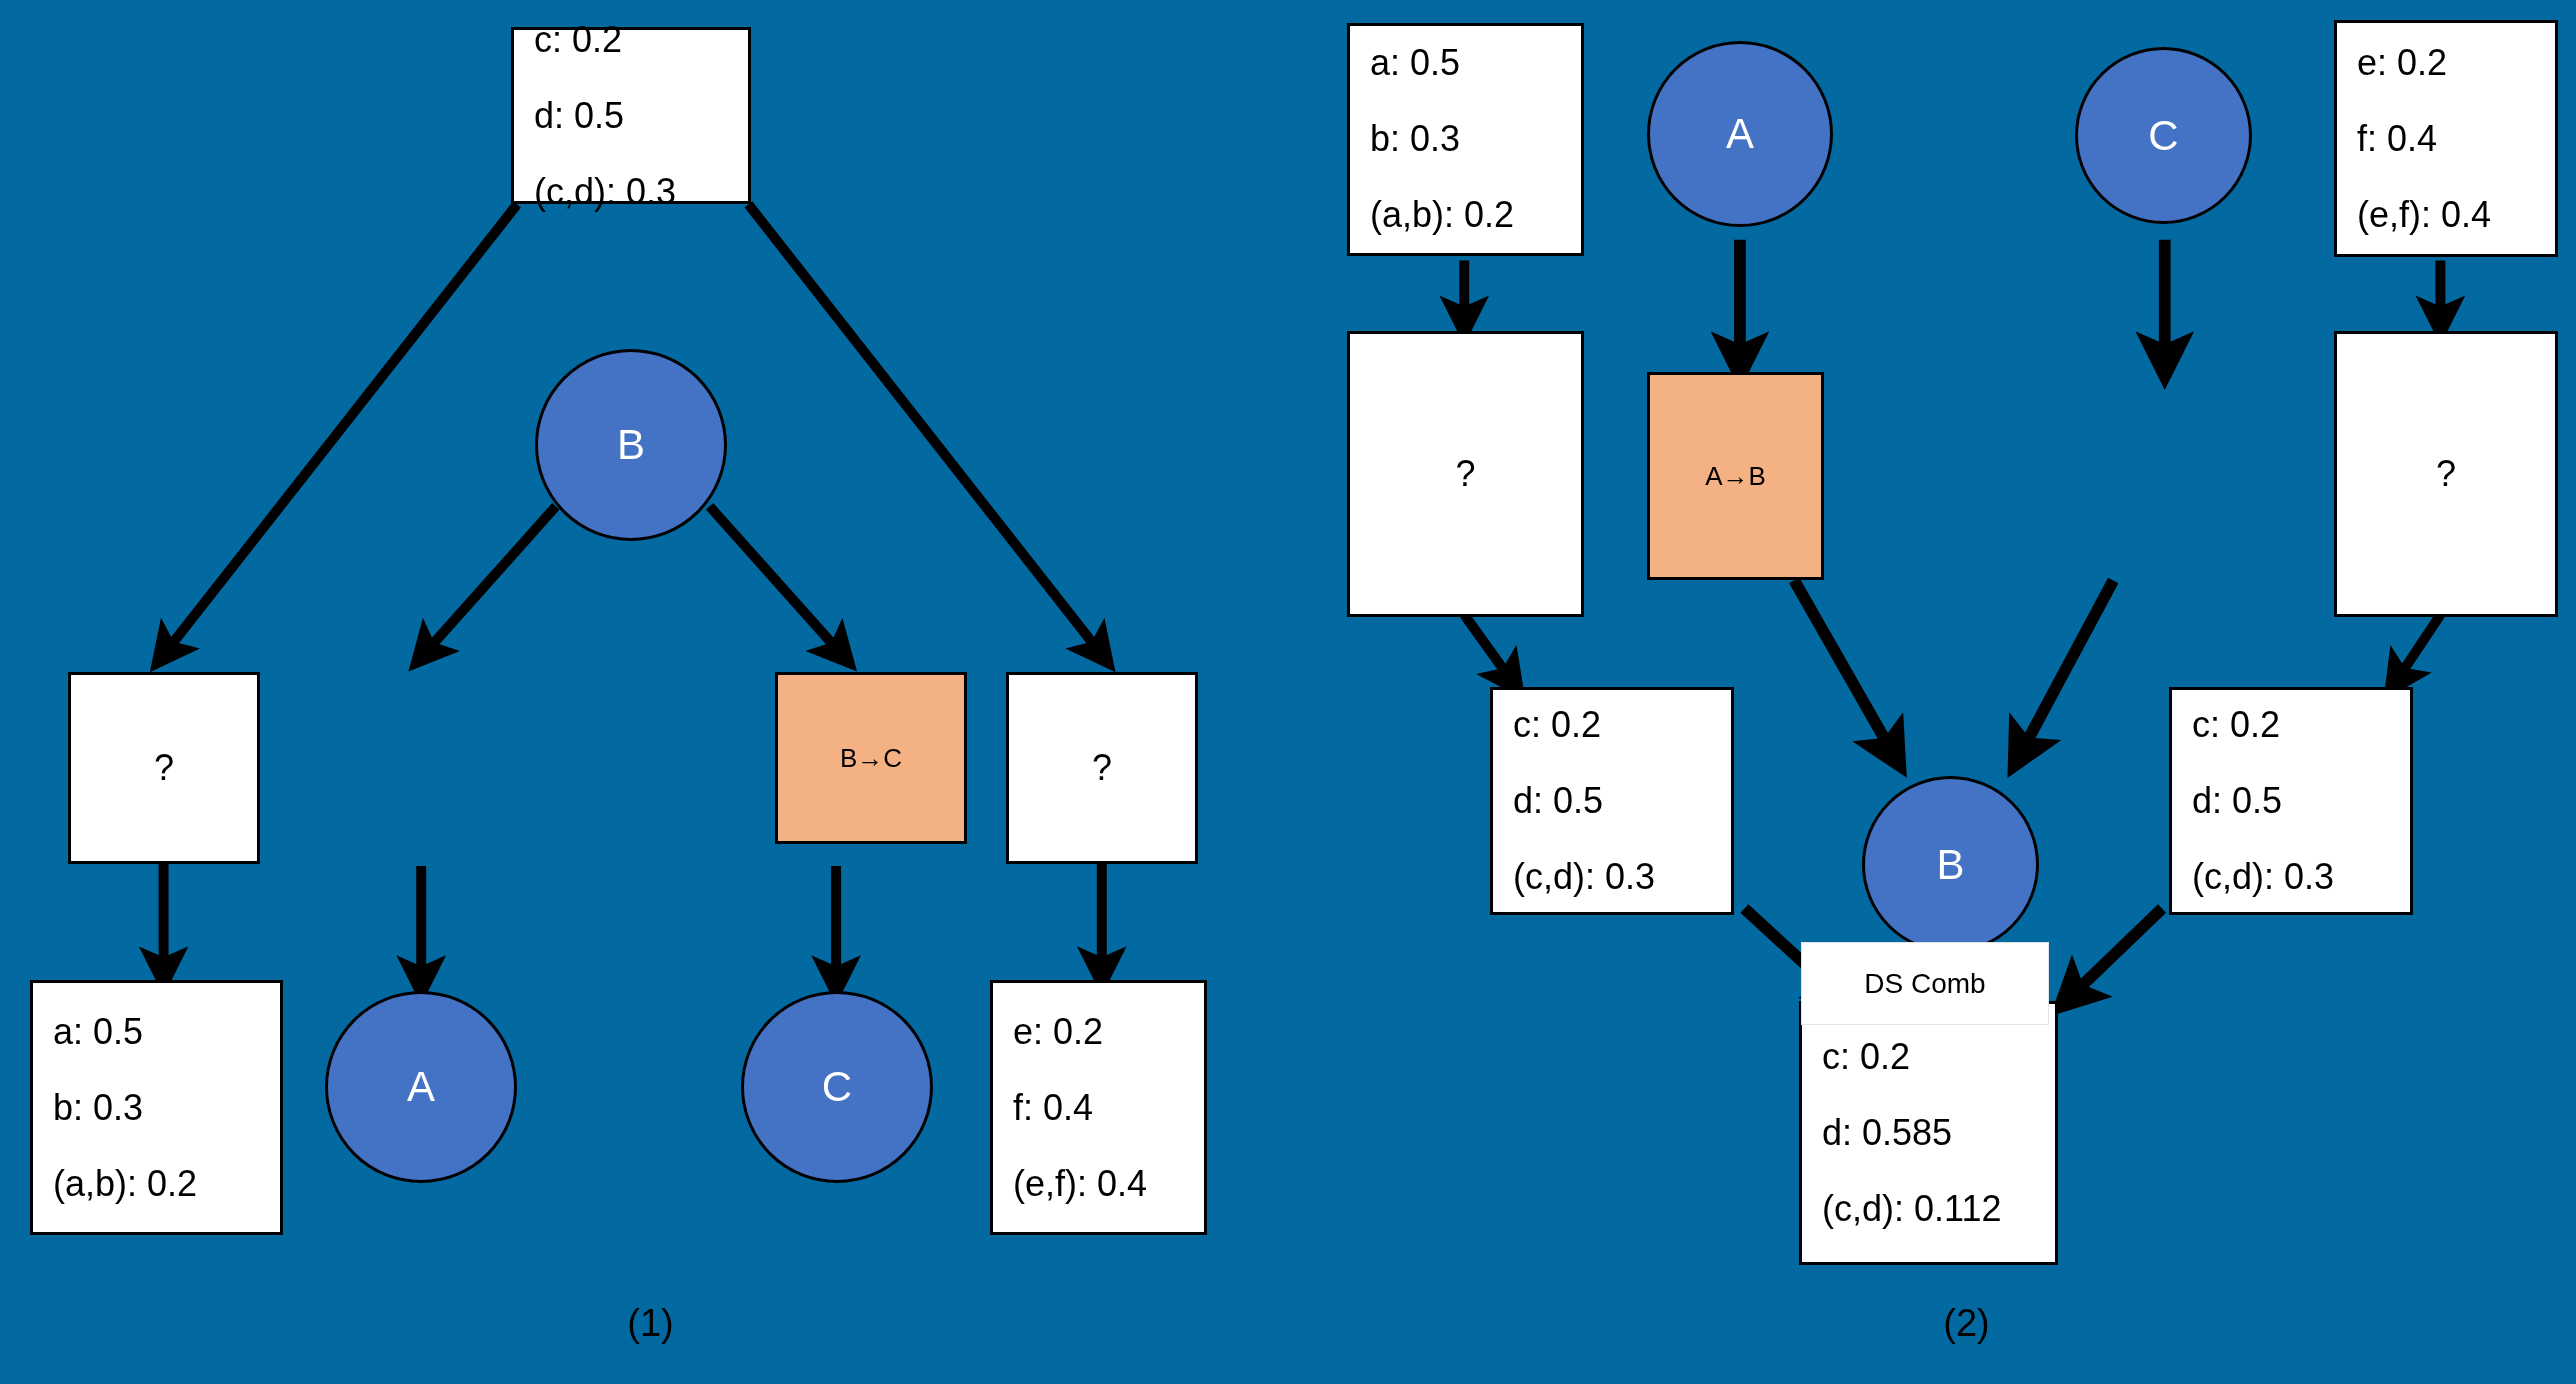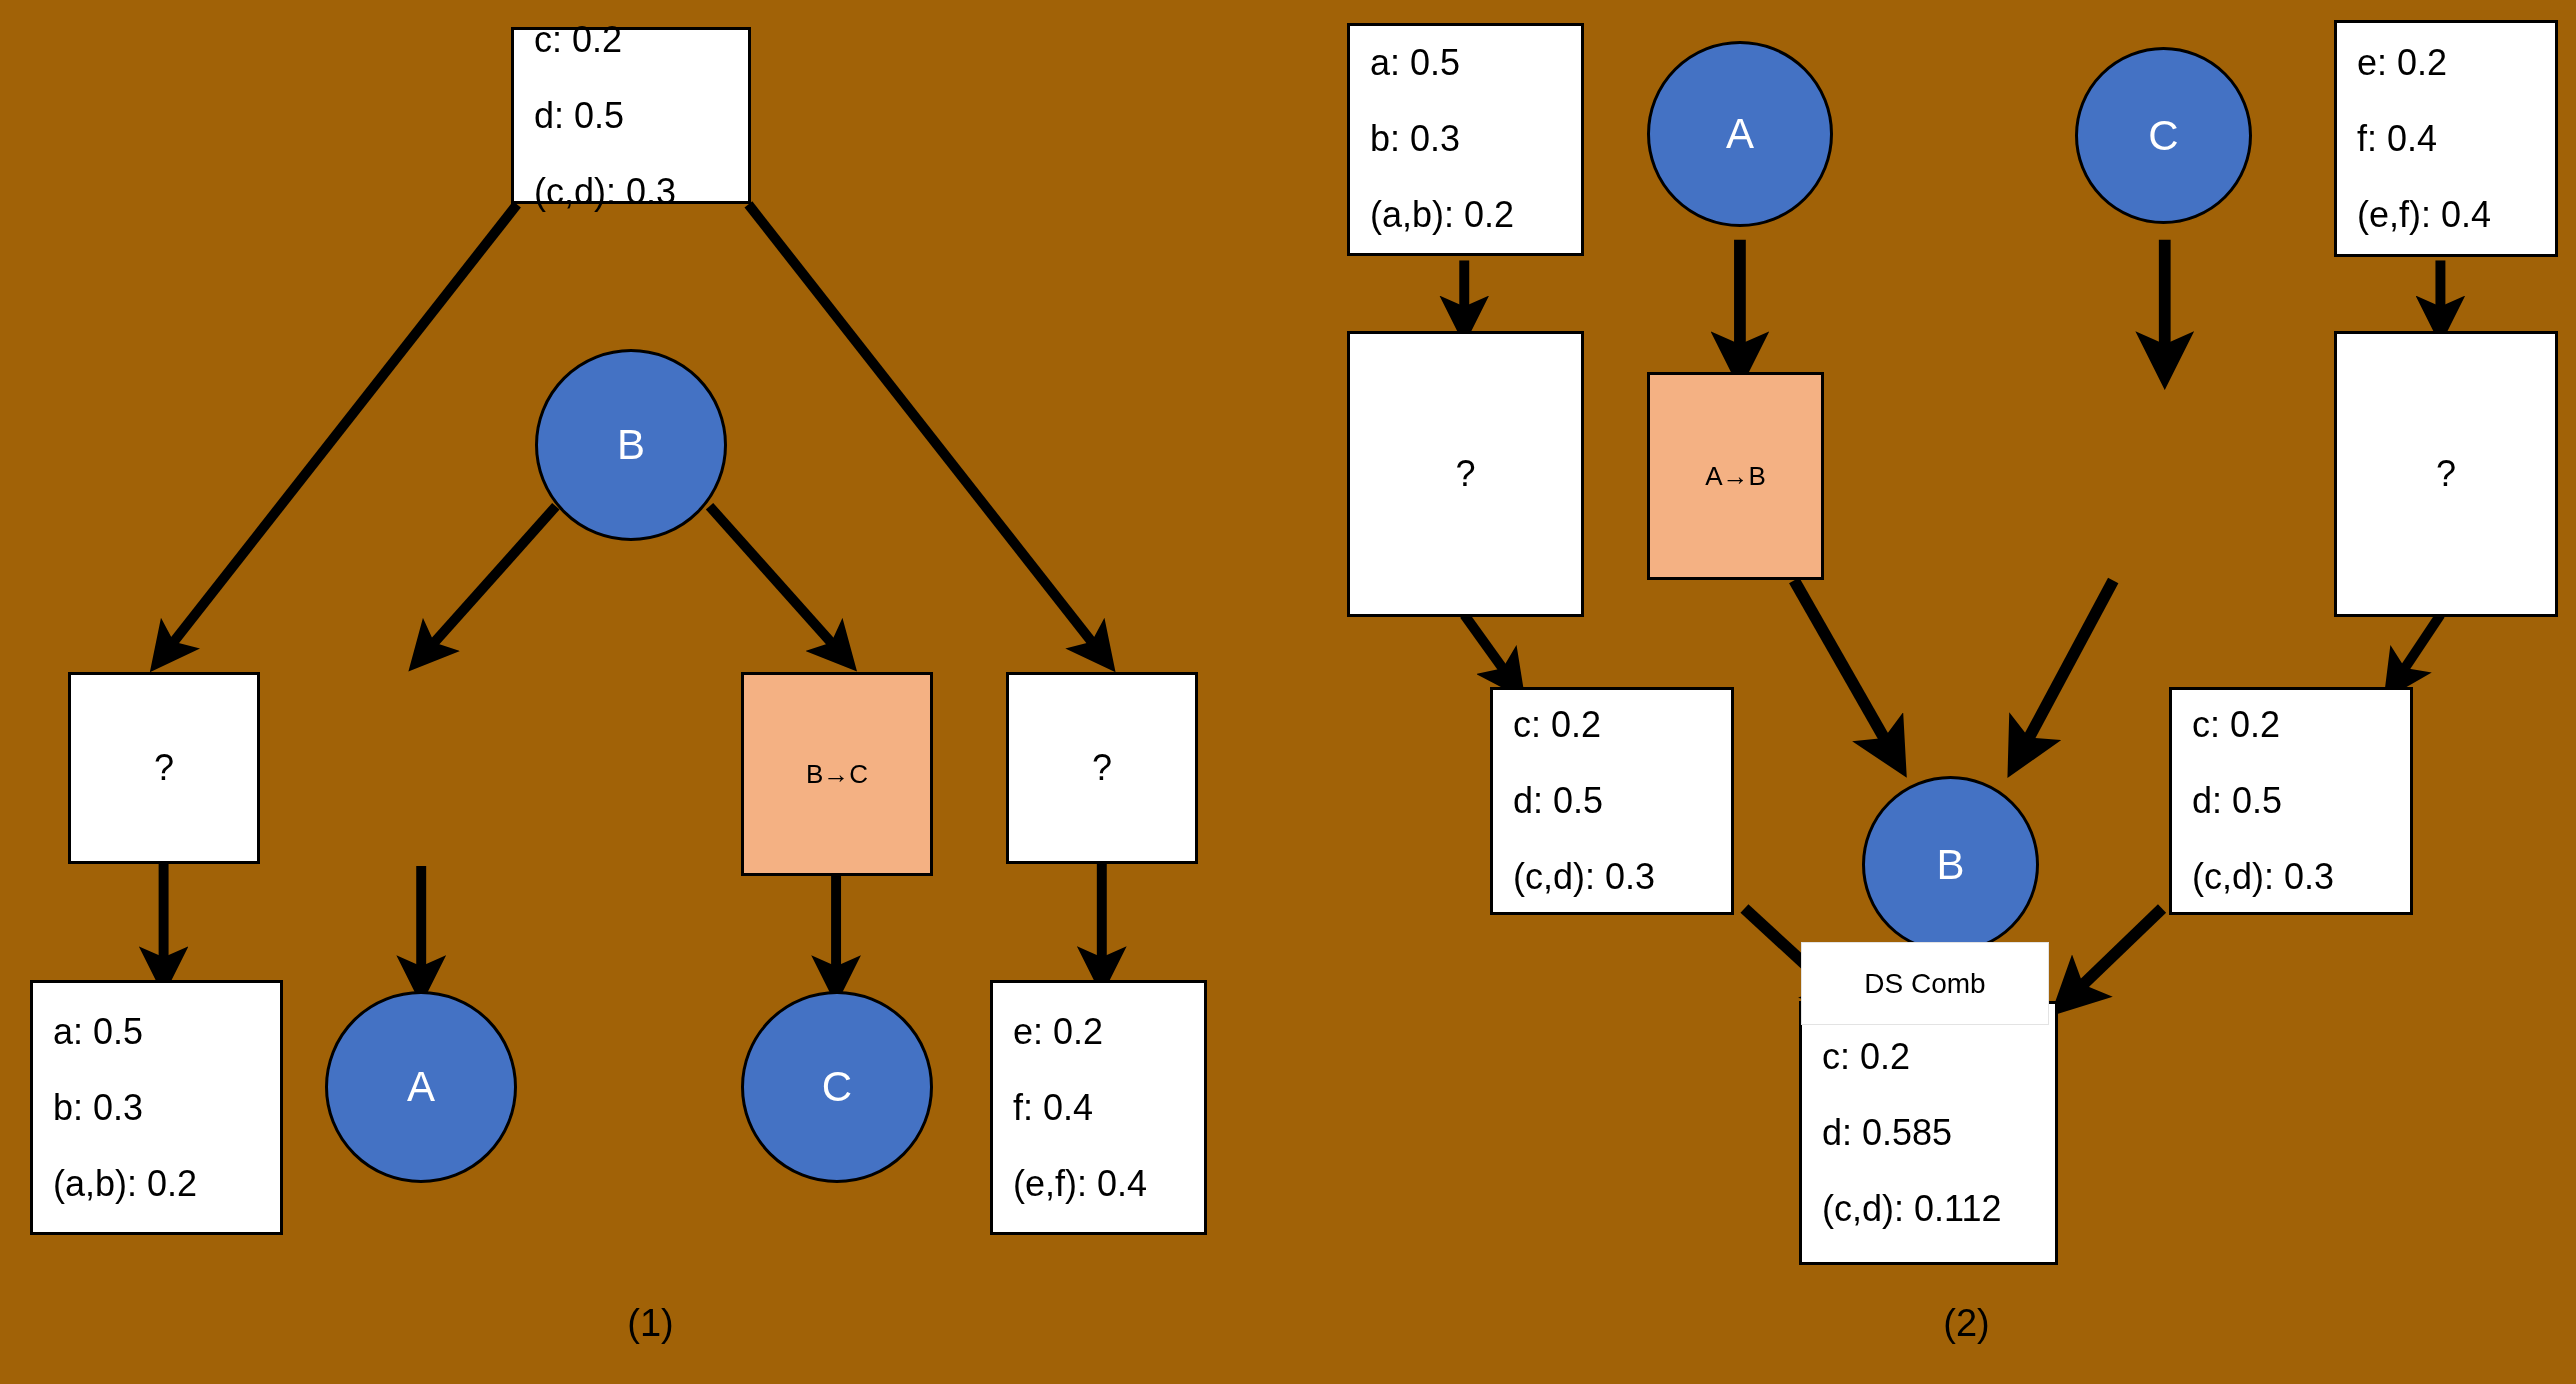--- a/index.html
+++ b/index.html
@@ -8,21 +8,21 @@
     background: #ffffff;
   }
   body {
     font-family: "Liberation Sans", sans-serif;
     color: #000000;
   }
   #canvas {
     position: relative;
     width: 2576px;
     height: 1385px;
-    background: #a16207;
+    background: #0369a1;
     overflow: hidden;
   }
   svg#edges {
     position: absolute;
     left: 0;
     top: 0;
     width: 2576px;
     height: 1385px;
     pointer-events: none;
   }
@@ -165,21 +165,21 @@
 
   <div class="node circlenode" style="left:535px; top:349px; width:192px; height:192px;">
     <div class="line">B</div>
   </div>
 
   <div class="node boxnode qbox" style="left:68px; top:672px; width:192px; height:192px;">
     <div class="line">?</div>
   </div>
 
 
-  <div class="node rulebox" style="left:741px; top:672px; width:192px; height:204px;">
+  <div class="node rulebox" style="left:775px; top:672px; width:192px; height:172px;">
     <div class="line">B→C</div>
   </div>
 
   <div class="node boxnode qbox" style="left:1006px; top:672px; width:192px; height:192px;">
     <div class="line">?</div>
   </div>
 
   <div class="node boxnode spaced" style="left:30px; top:980px; width:253px; height:255px;">
     <div class="line">a: 0.5</div>
     <div class="line">b: 0.3</div>

